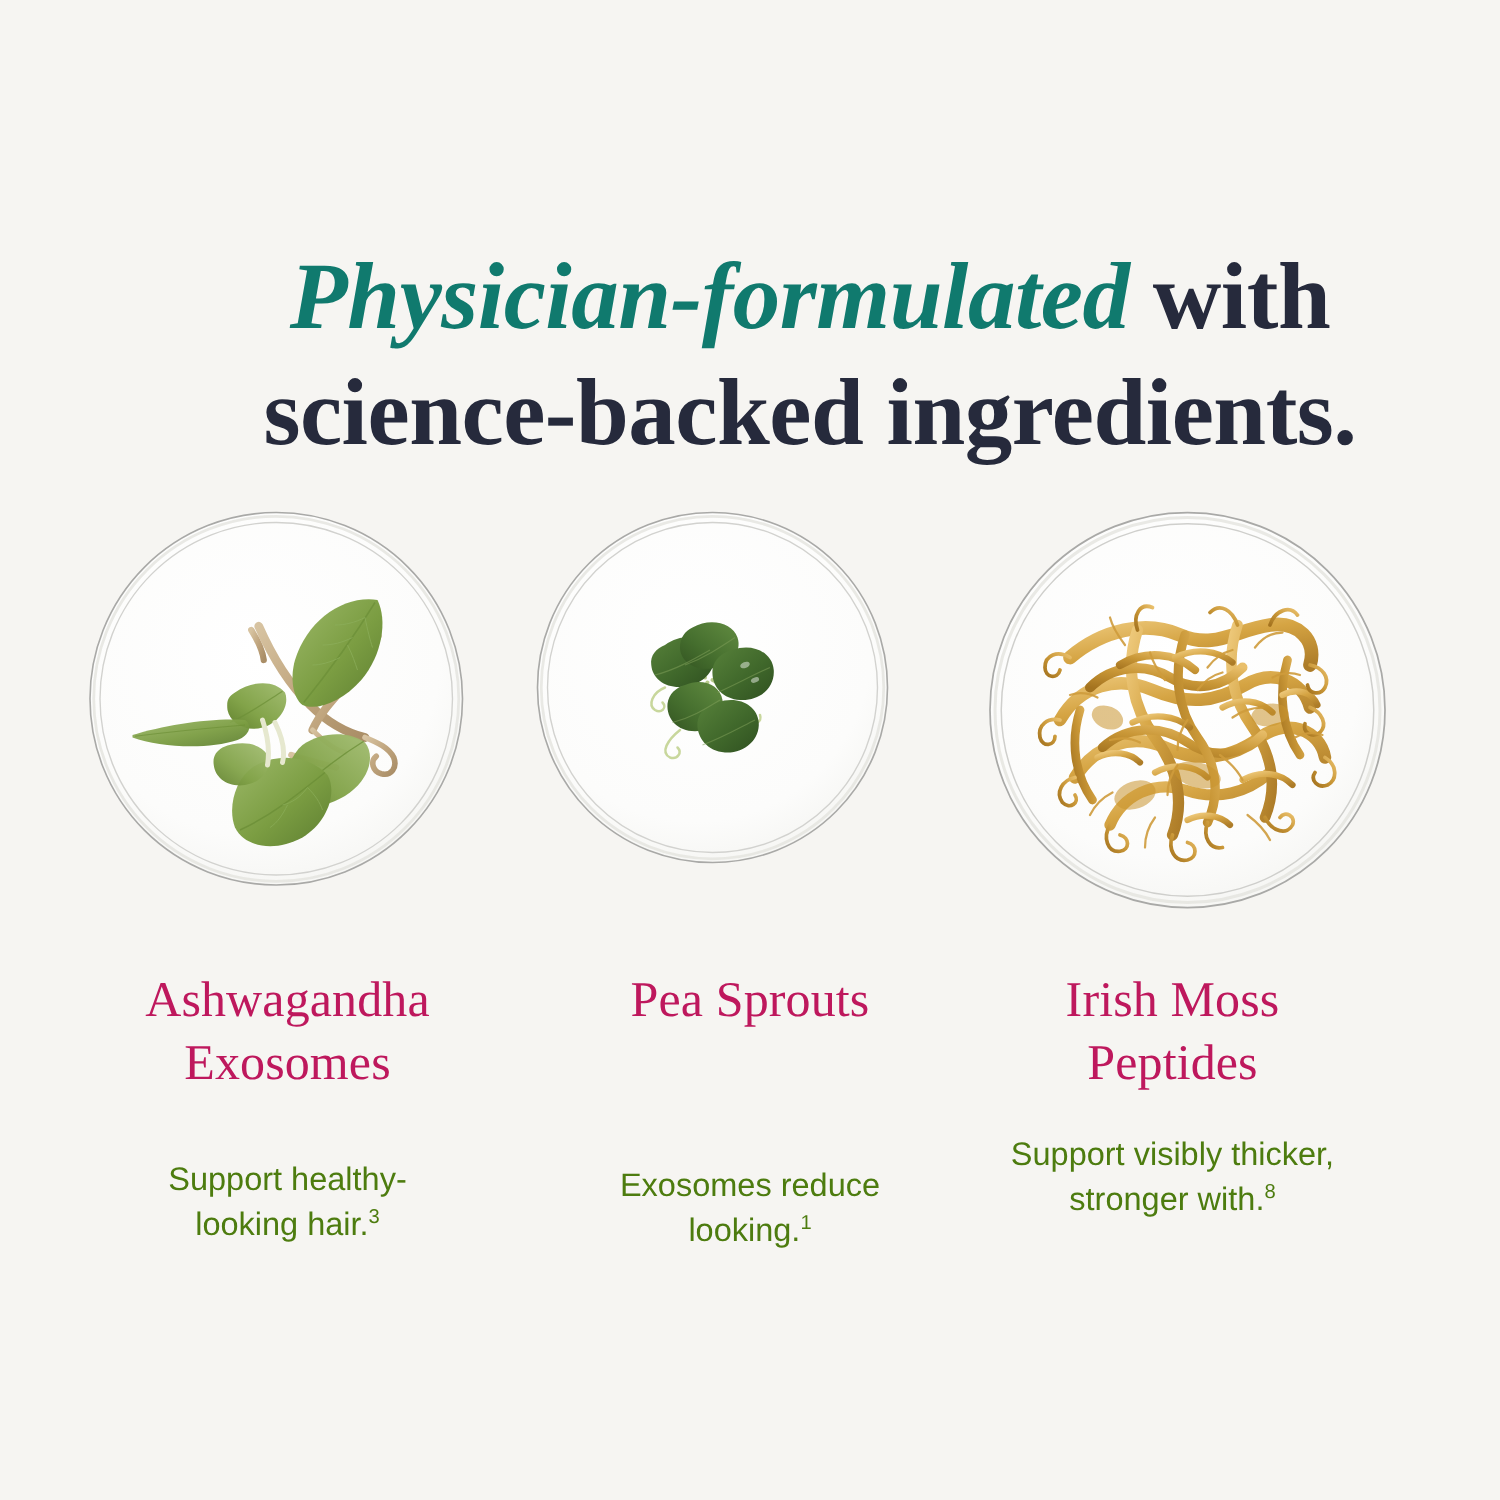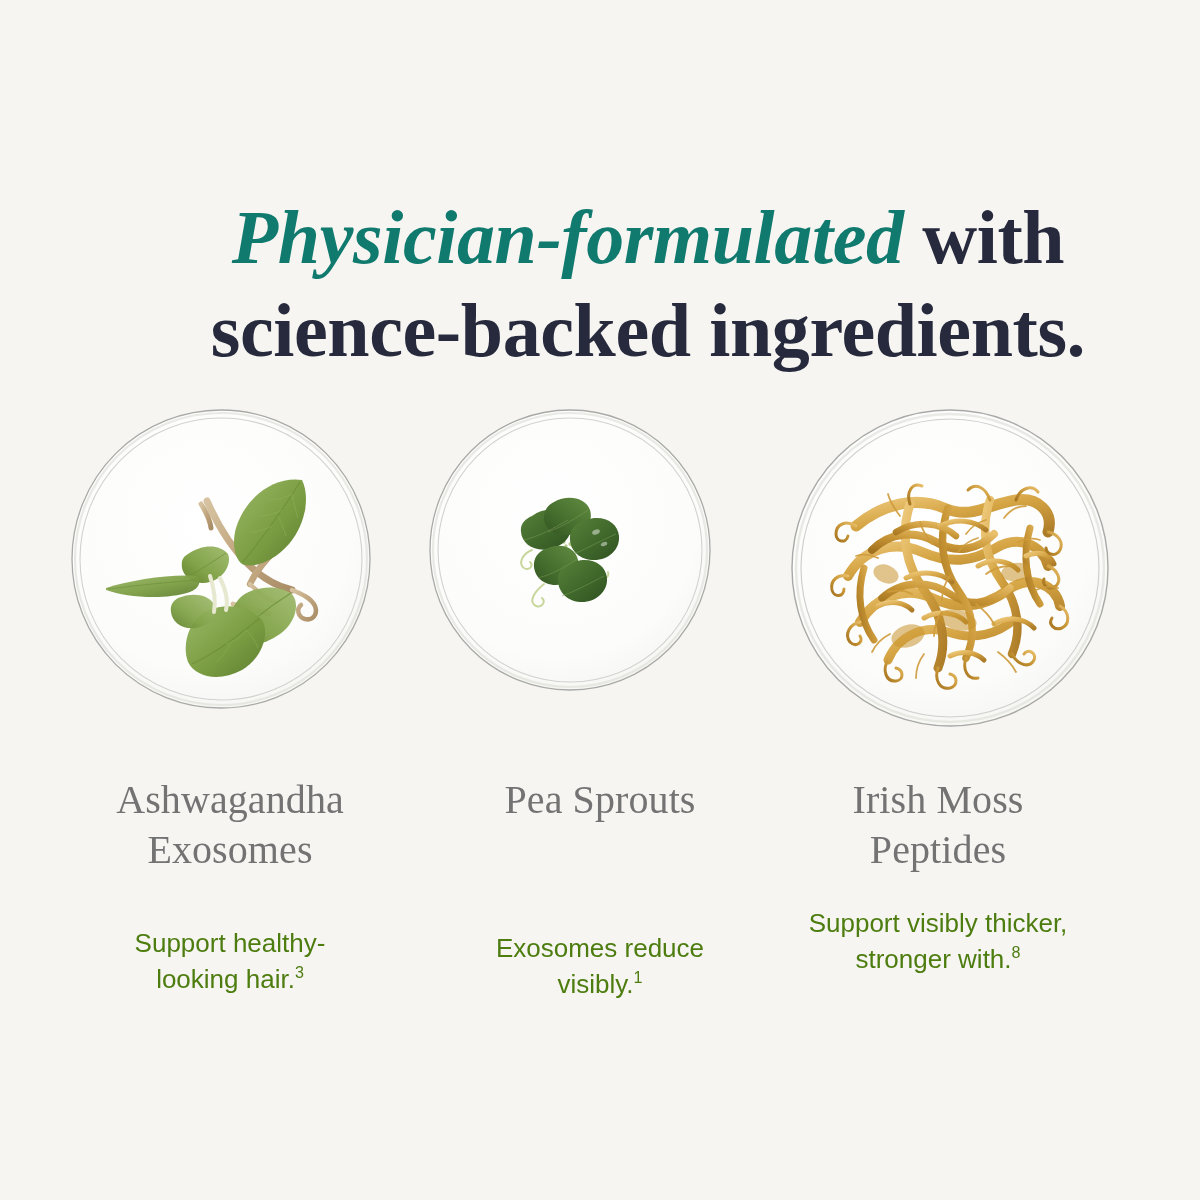--- a/index.html
+++ b/index.html
@@ -74,21 +74,21 @@
     text-align: center;
   }
   .col-0 { left: 30px;  width: 400px; }
   .col-1 { left: 400px; width: 400px; }
   .col-2 { left: 738px; width: 400px; }
 
   .ing-name {
     font-family: "Liberation Serif", "DejaVu Serif", serif;
     font-size: 40px;
     line-height: 1.26;
-    color: #737373;
+    color: #be185d;
     margin: 0;
     font-weight: 400;
     letter-spacing: 0.1px;
   }
   .ing-desc {
     font-family: "Liberation Sans", sans-serif;
     font-size: 26px;
     line-height: 1.38;
     color: #4d7c0f;
     margin: 0;
@@ -360,21 +360,21 @@
         <span>looking hair.</span><sup>3</sup>
       </div>
     </div>
 
     <div class="col col-1">
       <div class="ing-name">
         <span>Pea Sprouts</span>
       </div>
       <div class="ing-desc desc-1">
         <span>Exosomes reduce</span><br>
-        <span>visibly.</span><sup>1</sup>
+        <span>looking.</span><sup>1</sup>
       </div>
     </div>
 
     <div class="col col-2">
       <div class="ing-name">
         <span>Irish Moss</span><br>
         <span>Peptides</span>
       </div>
       <div class="ing-desc desc-2">
         <span>Support visibly thicker,</span><br>

